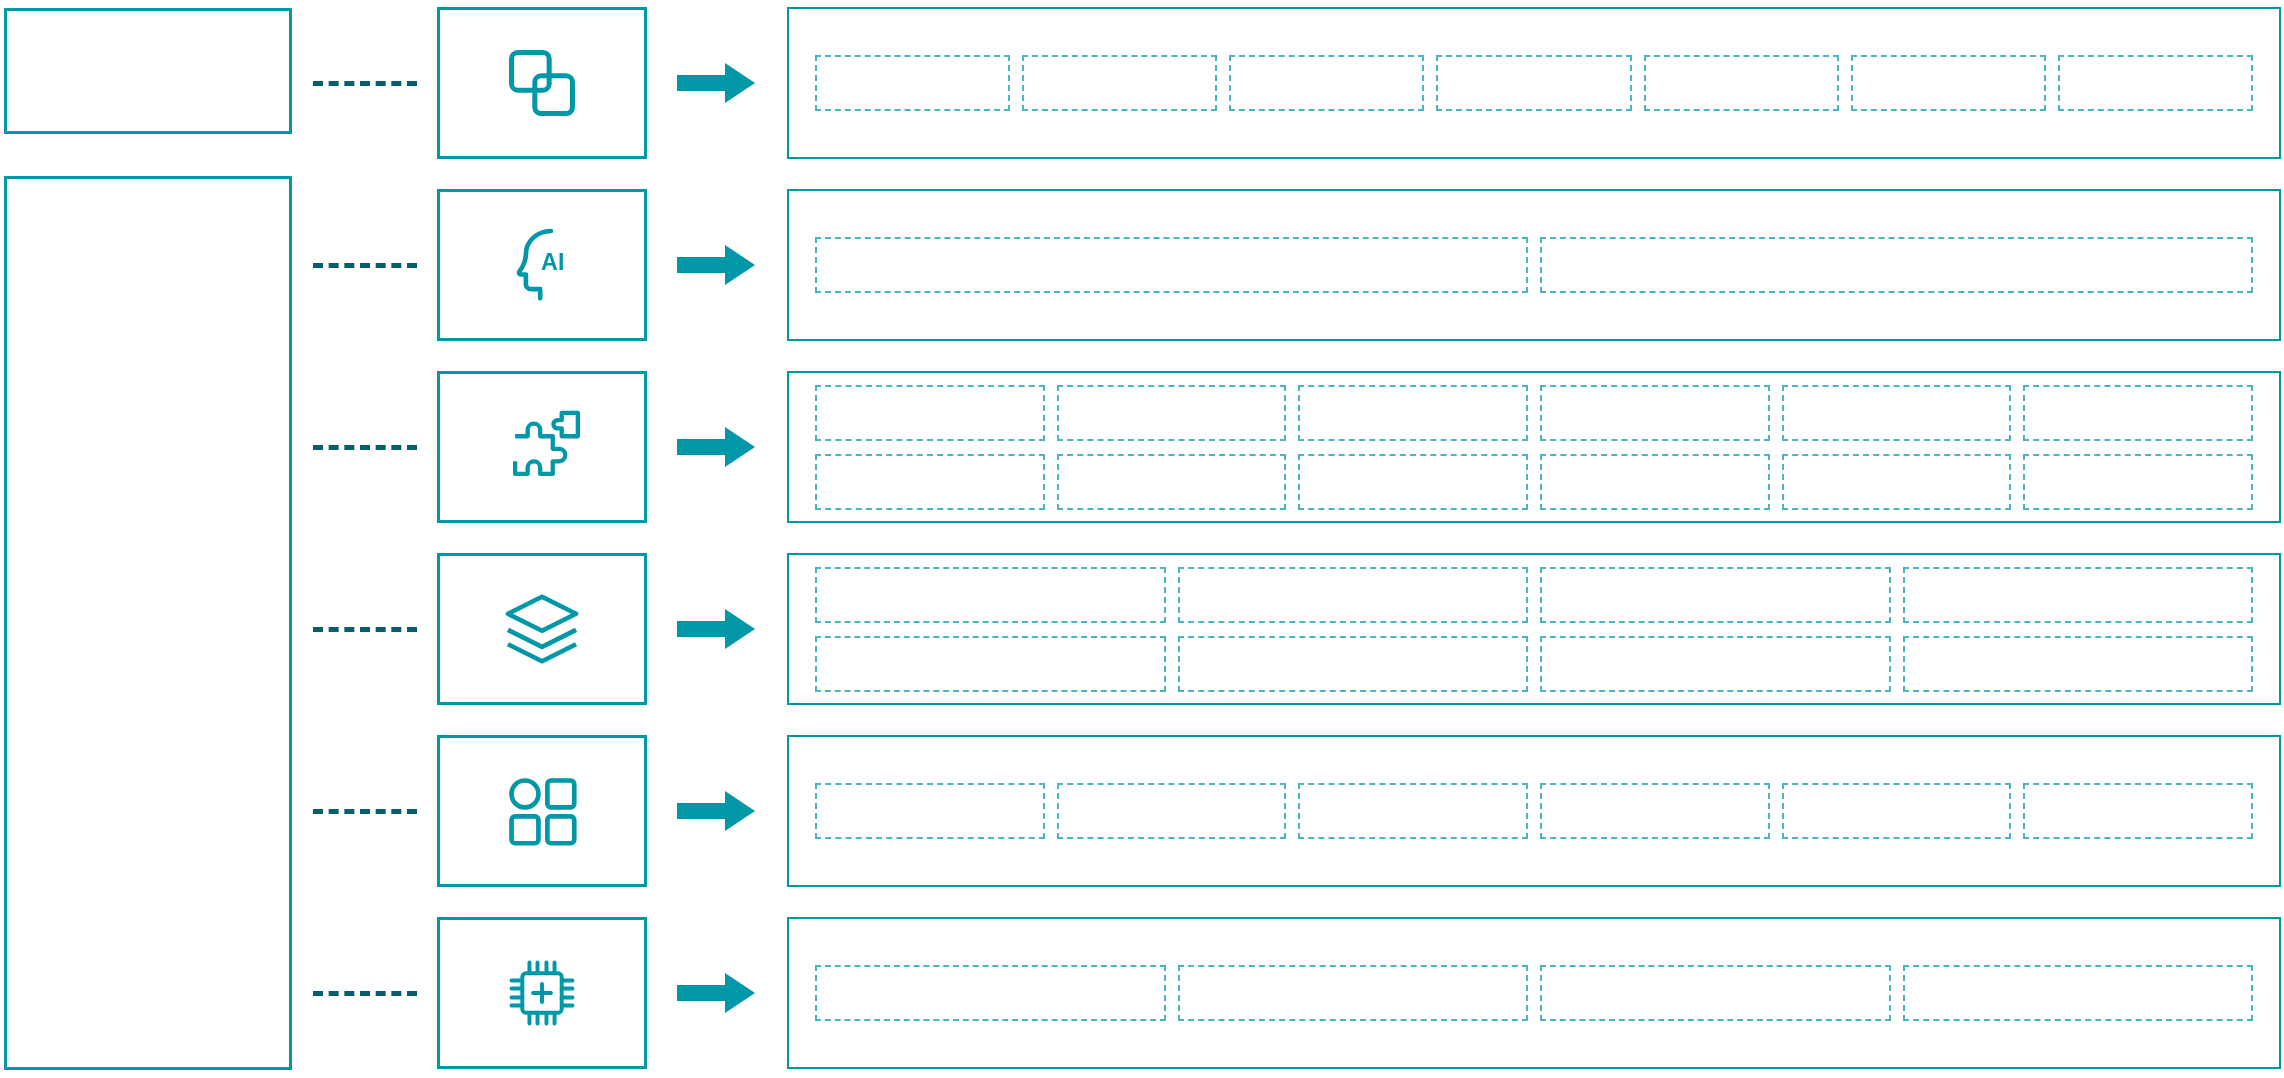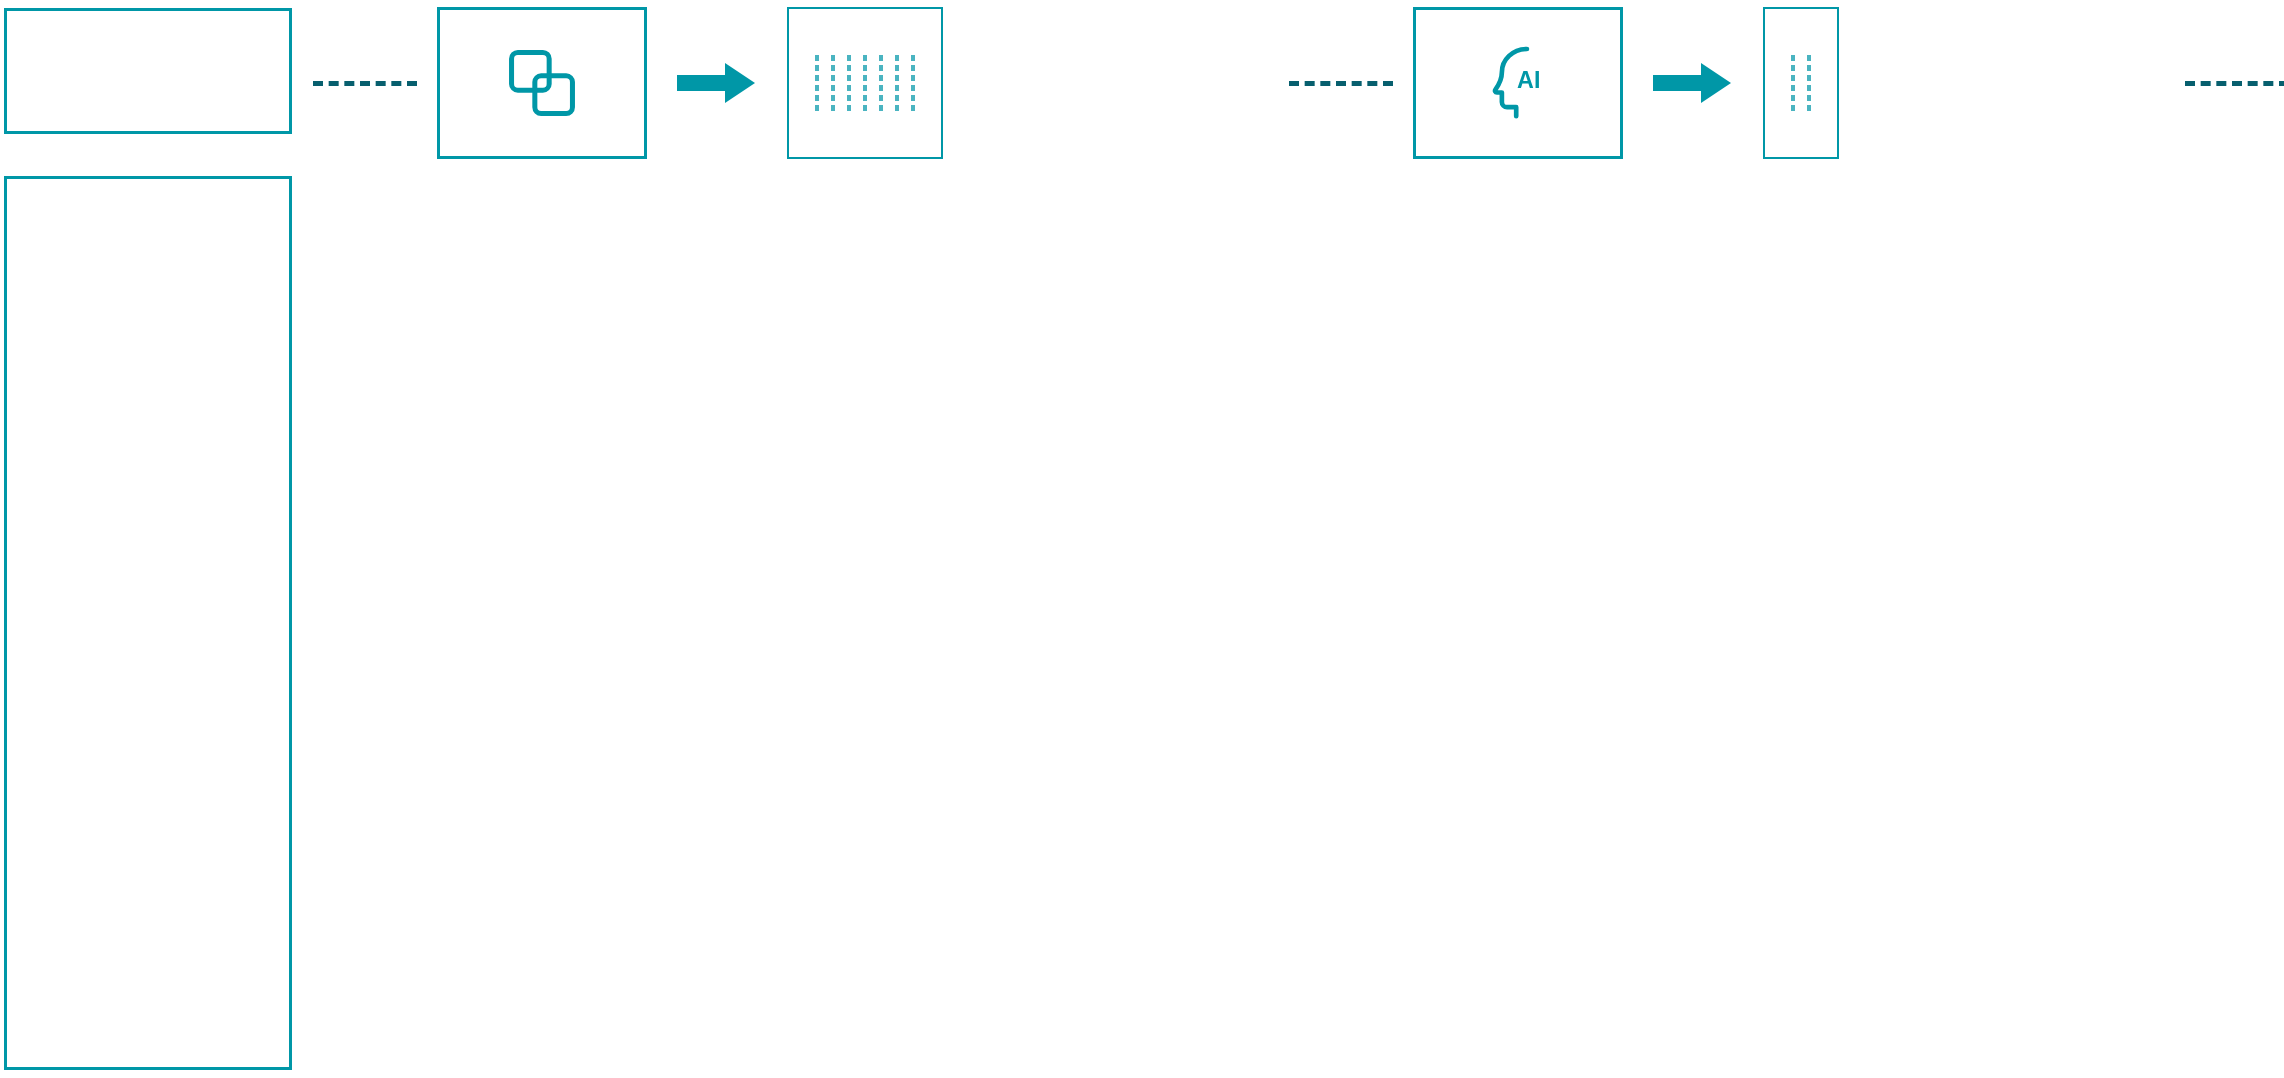--- a/index.html
+++ b/index.html
@@ -21,21 +21,21 @@
     background: #fff;
   }
   .left-panel-box {
     position: absolute; left: 4px; top: 176px;
     width: 288px; height: 894px;
     border: 3px solid var(--accent);
     background: #fff;
   }
   .rows {
     position: absolute; left: 0; top: 7px; right: 0;
-    display: flex; flex-direction: row; gap: 30px;
+    display: flex; flex-direction: column; gap: 30px;
   }
   .row { display: flex; height: 152px; align-items: stretch; }
   .connector {
     margin-left: 313px; width: 104px; height: 0;
     align-self: center;
     border-top: 5px dashed var(--connector);
   }
   .icon-box {
     margin-left: 20px; width: 210px;
     border: 3px solid var(--accent);

